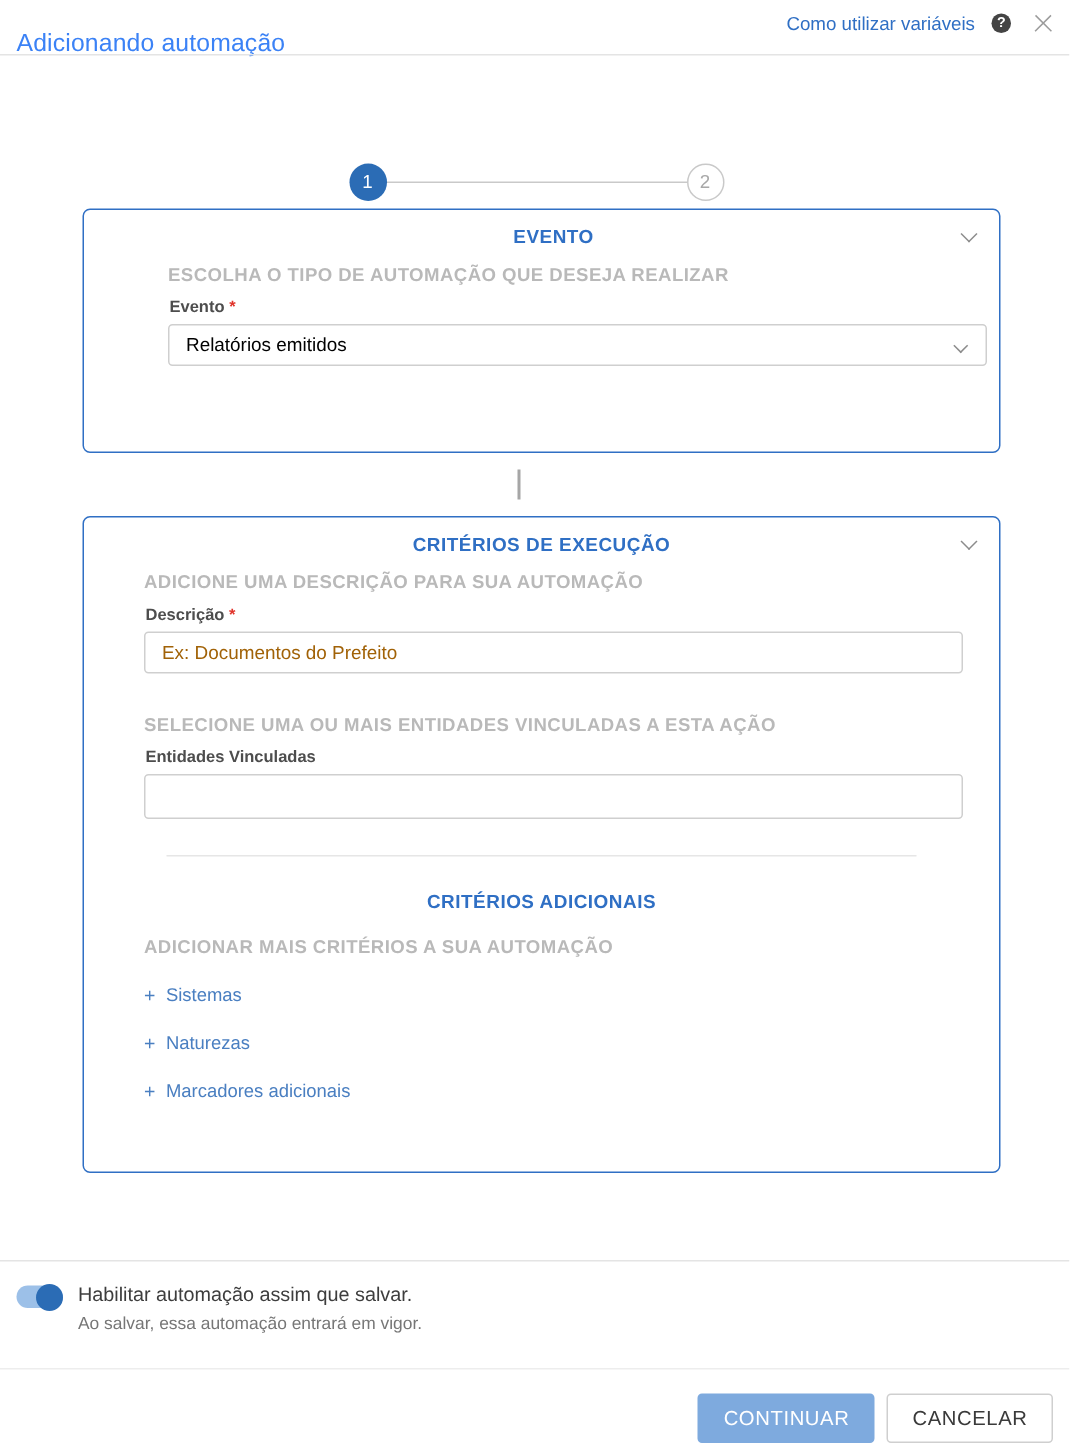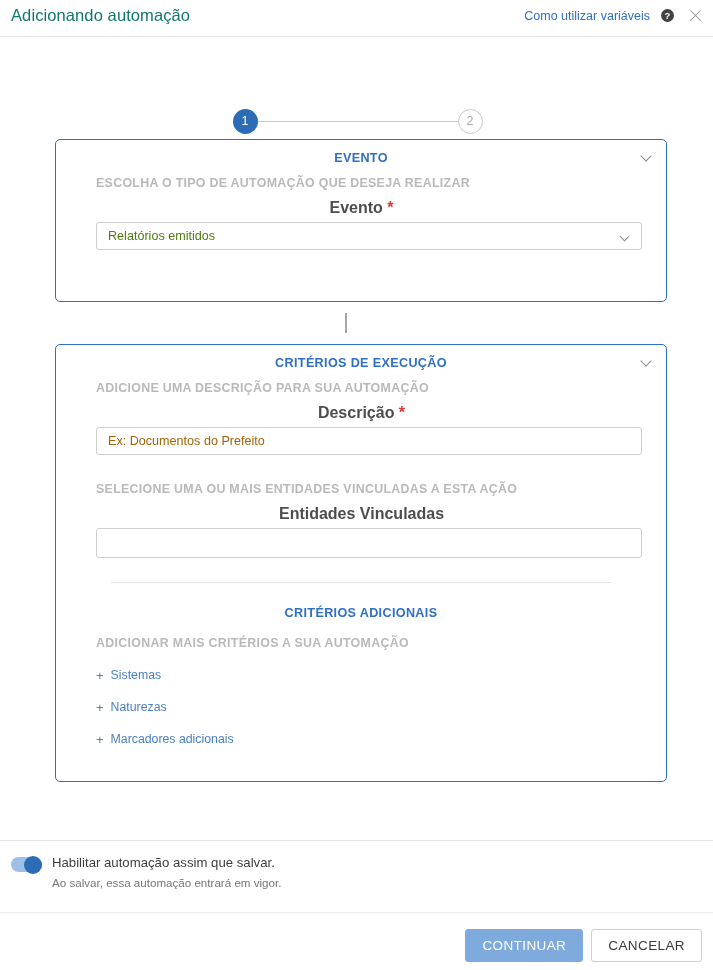--- a/index.html
+++ b/index.html
@@ -13,22 +13,22 @@
     overflow: hidden;
   }
   .page { position: relative; width: 713px; height: 970px; background: #fff; }
 
   
   .topbar {
     position: absolute; left: 0; top: 0; width: 713px; height: 36px;
     display: flex; align-items: center;
   }
   .topbar-title {
-    position: absolute; left: 11px; top: 6px;
-    font-size: 16.5px; color: #0f766e; letter-spacing: .1px;
+    position: absolute; left: 11px; top: 20px;
+    font-size: 16.5px; color: #3b82f6; letter-spacing: .1px;
     white-space: nowrap;
   }
   .topbar-right {
     position: absolute; right: 9px; top: 7px;
     display: flex; align-items: center; gap: 11px;
   }
   .help-link {
     font-size: 12.5px; color: #2f6fc4; cursor: pointer; white-space: nowrap;
   }
   .help-badge {
@@ -67,21 +67,21 @@
   .circle.inactive { background: #fff; border: 1.3px solid #c9c9c9; color: #a8a8a8; }
   .step-label { margin-top: 8px; font-size: 12.8px; white-space: nowrap; }
   .step-label.active { color: #2f6fc4; font-weight: bold; }
   .step-label.inactive { color: #a9a9a9; }
 
   
   .card {
     position: absolute; left: 55px; width: 612px;
     border: 1.3px solid #2f6fc4; border-radius: 5px; background: #fff;
   }
-  .card-evento { top: 139px; height: 163px; }
+  .card-evento { top: 139px; height: 163px; padding-left: 16px; }
   .card-criterios { top: 344px; height: 438px; }
   .card-head {
     position: relative; height: 36px; display: flex; align-items: center; justify-content: center;
   }
   .card-title {
     font-size: 12.6px; font-weight: bold; color: #2f6fc4; letter-spacing: .35px;
   }
   .chev {
     position: absolute; right: 14px; top: 12px; width: 11px; height: 7px; cursor: pointer;
   }
@@ -90,31 +90,31 @@
     width: 7px; height: 7px;
     border-right: 1.5px solid #8c8c8c; border-bottom: 1.5px solid #8c8c8c;
     transform: rotate(45deg);
   }
 
   .card-body { padding: 0 40px; }
   .section-caption {
     font-size: 12.4px; color: #b9b9b9; letter-spacing: .3px; margin: 0 0 9px 0; font-weight: bold;
   }
   .field-label {
-    font-size: 16px; font-weight: bold; color: #4d4d4d; margin: 0 0 5px 1px; text-align: center;
+    font-size: 11px; font-weight: bold; color: #4d4d4d; margin: 0 0 5px 1px;
   }
   .req { color: #e0342b; font-weight: bold; }
 
   .input-box {
     width: 546px; height: 28px; border: 1px solid #cfcfcf; border-radius: 3px;
     background: #fff; display: flex; align-items: center; padding: 0 11px;
     font-size: 12.6px; color: #5a5a5a; position: relative; cursor: text;
   }
   .input-box.select { cursor: pointer; }
-  .input-box .value { color: #4d7c0f; }
+  .input-box .value { color: #000000; }
   .input-box .placeholder { color: #a16207; }
   .input-chev {
     position: absolute; right: 11px; top: 10px; width: 9px; height: 6px;
   }
   .input-chev::before {
     content: ""; position: absolute; left: 0; top: 0;
     width: 6px; height: 6px;
     border-right: 1.3px solid #8c8c8c; border-bottom: 1.3px solid #8c8c8c;
     transform: rotate(45deg);
   }

